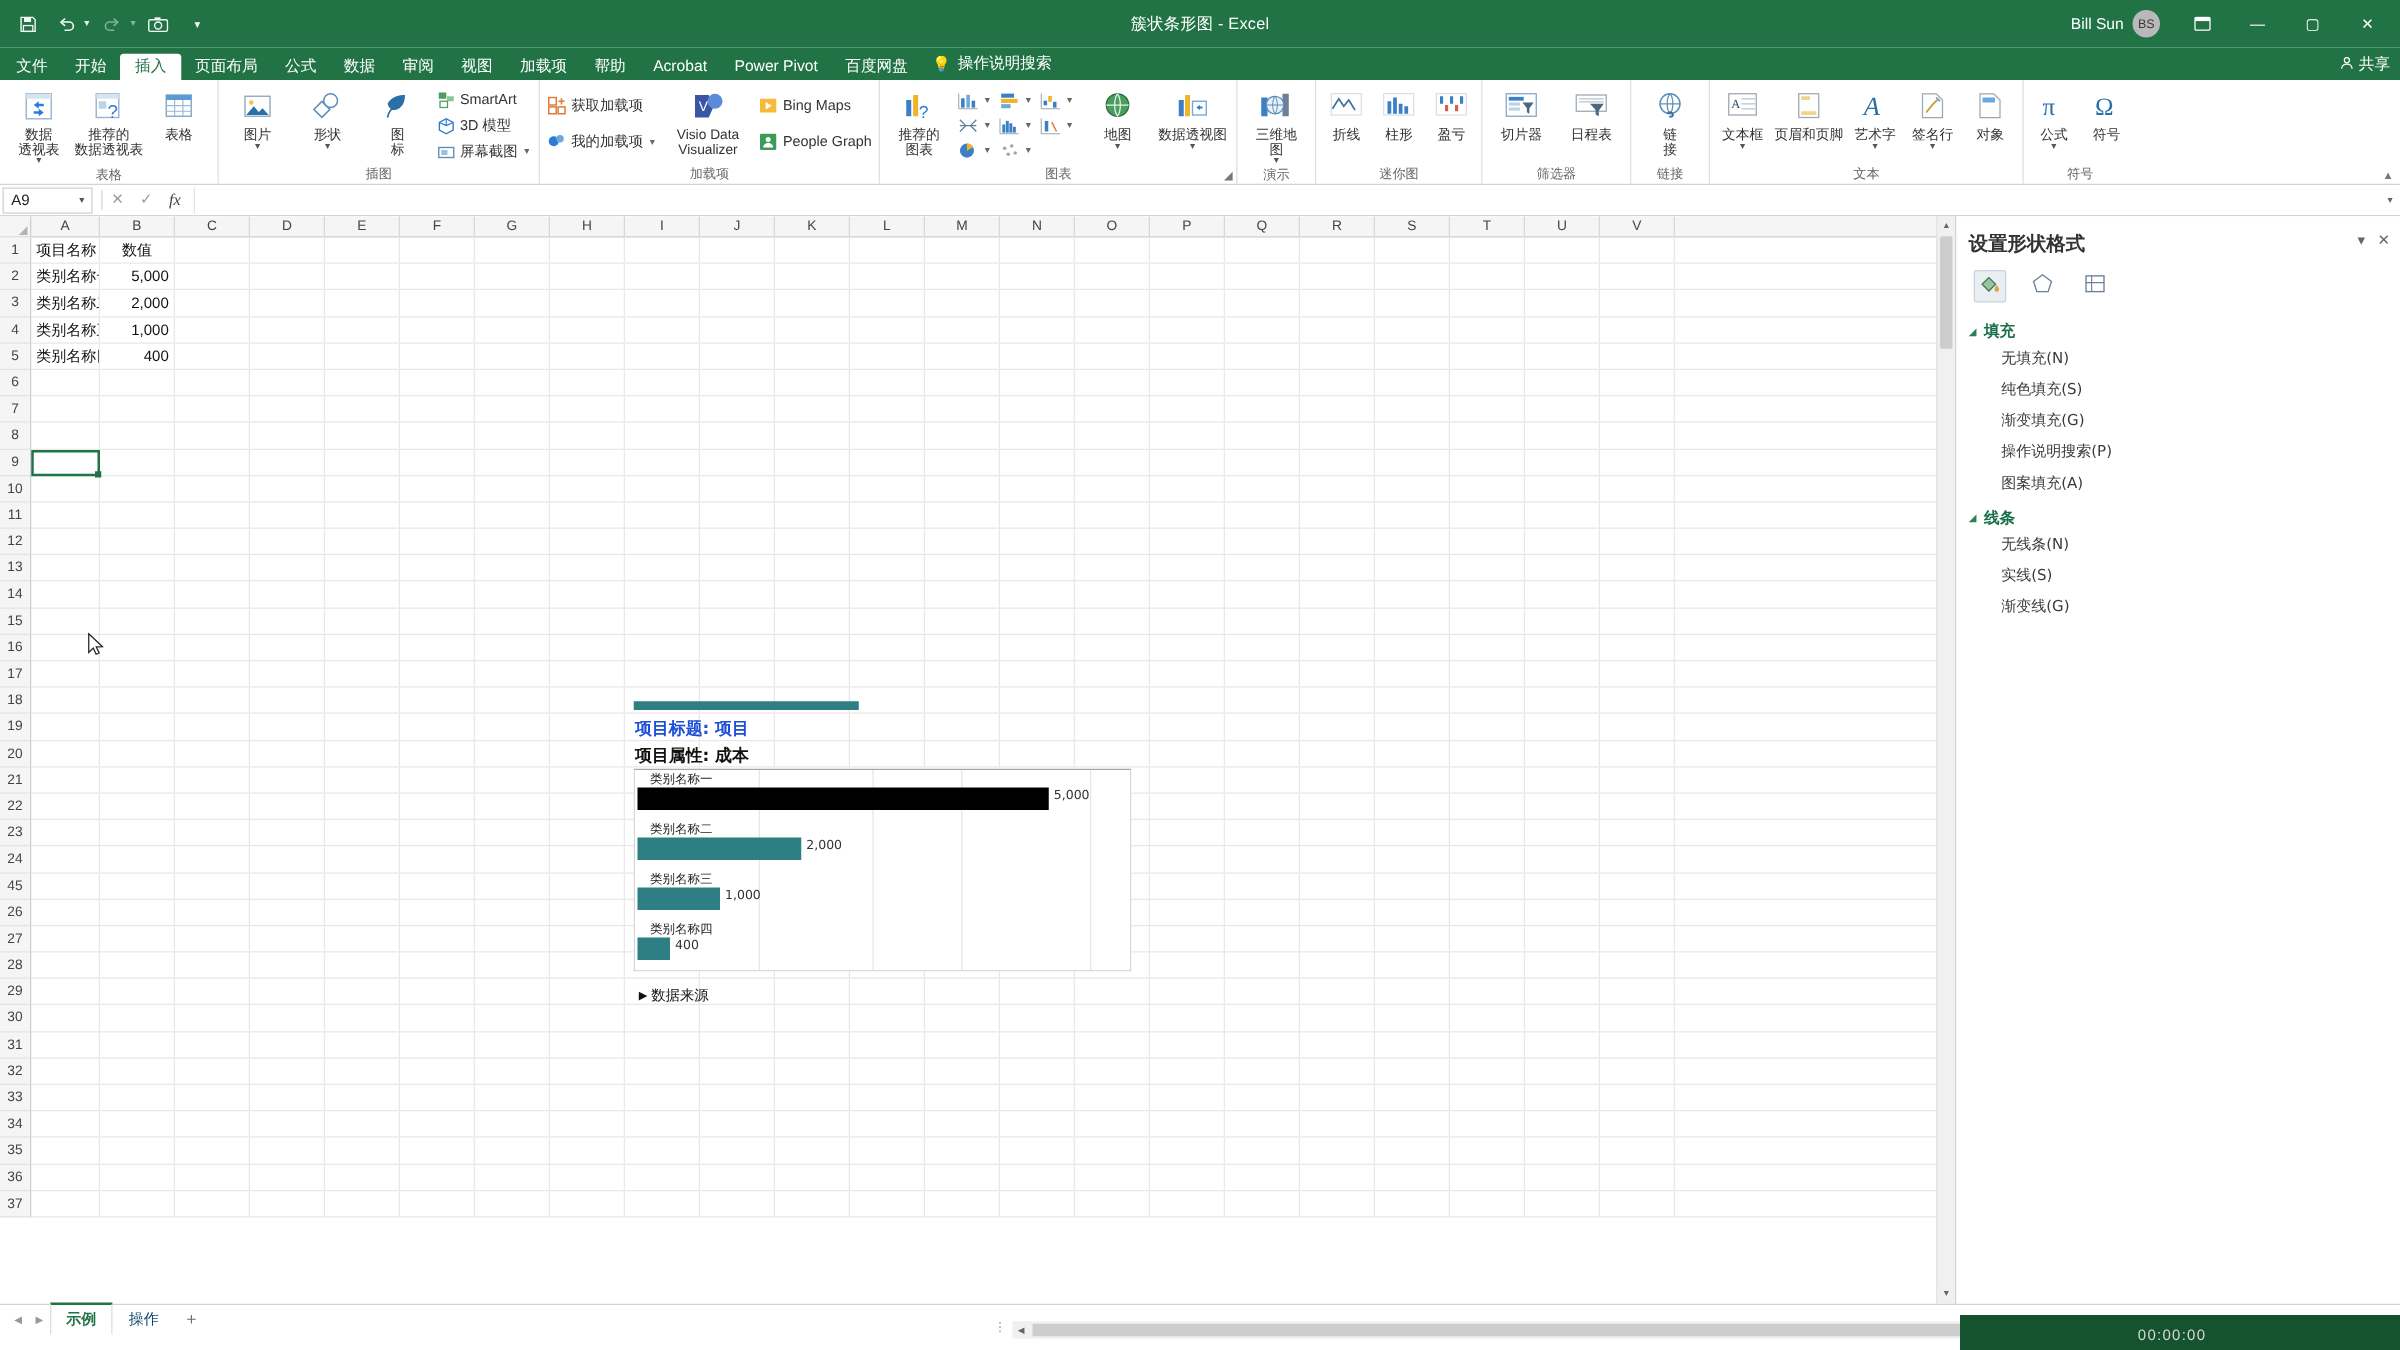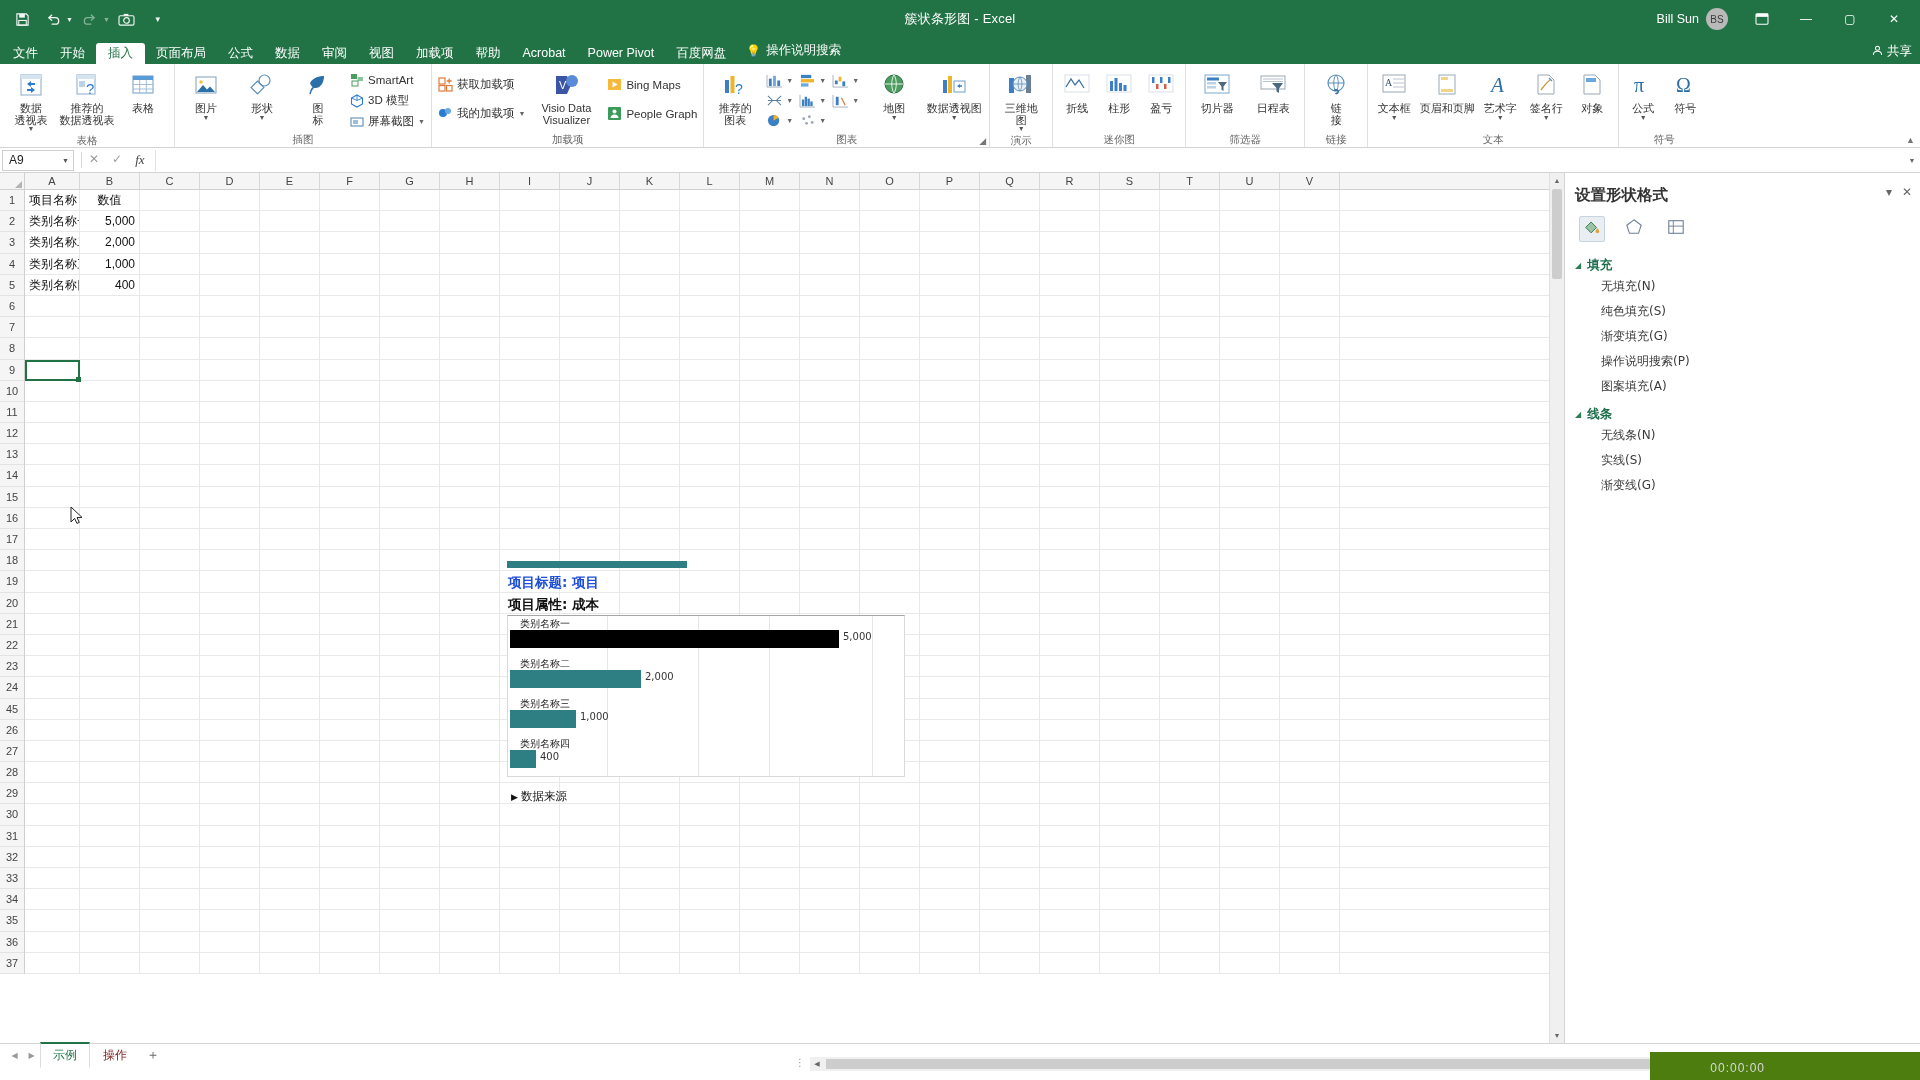--- a/index.html
+++ b/index.html
@@ -153,32 +153,32 @@
      font-weight:bold; font-family:"DejaVu Sans","Liberation Sans",sans-serif; }
   .sect-hd .ar { font-size:8px; color:#2e7d55; }
   .opt { font-size:12px; color:#3a3a3a; padding:4px 0 4px 26px;
      font-family:"DejaVu Sans","Liberation Sans",sans-serif; }
 
   
   .statusbar { position:absolute; left:0; right:0; bottom:0; height:37px; background:#fff;
      border-top:1px solid #d4d4d4; }
   .sheettabs { display:flex; align-items:center; height:22px; padding-left:6px; gap:0; }
   .navbtn { width:17px; text-align:center; font-size:8px; color:#999; }
-  .stab { font-size:12px; color:#7f1d1d; padding:3px 12px; border:1px solid transparent; }
-  .stab.active { background:#fff; color:#217346; font-weight:normal;
+  .stab { font-size:12px; color:#0c4a6e; padding:3px 12px; border:1px solid transparent; }
+  .stab.active { background:#fff; color:#217346; font-weight:bold;
      border-top:2px solid #217346; border-left:1px solid #ddd; border-right:1px solid #ddd; }
   .addsheet { width:26px; text-align:center; font-size:13px; color:#666; }
   .hscroll { position:absolute; left:810px; right:6px; bottom:9px; height:14px; background:#f0f0f0; }
   .hsarrow { position:absolute; width:14px; height:14px; display:flex; align-items:center;
      justify-content:center; font-size:7px; color:#666; }
   .hsthumb { position:absolute; left:16px; right:16px; top:2px; bottom:2px; background:#cdcdcd; }
   .dots { position:absolute; left:795px; bottom:12px; font-size:10px; color:#999; letter-spacing:2px; }
 
   
-  .recbar { position:absolute; right:0; bottom:0; width:270px; height:28px; background:#4d7c0f; }
+  .recbar { position:absolute; right:0; bottom:0; width:352px; height:28px; background:#14532d; }
   .rectime { position:absolute; right:155px; bottom:5px; color:#d8d8d8; font-size:12px;
      letter-spacing:1px; }
 </style>
 </head>
 <body>
 
 <div class="app">
 
   <div class="titlebar">
     <div class="qat">

